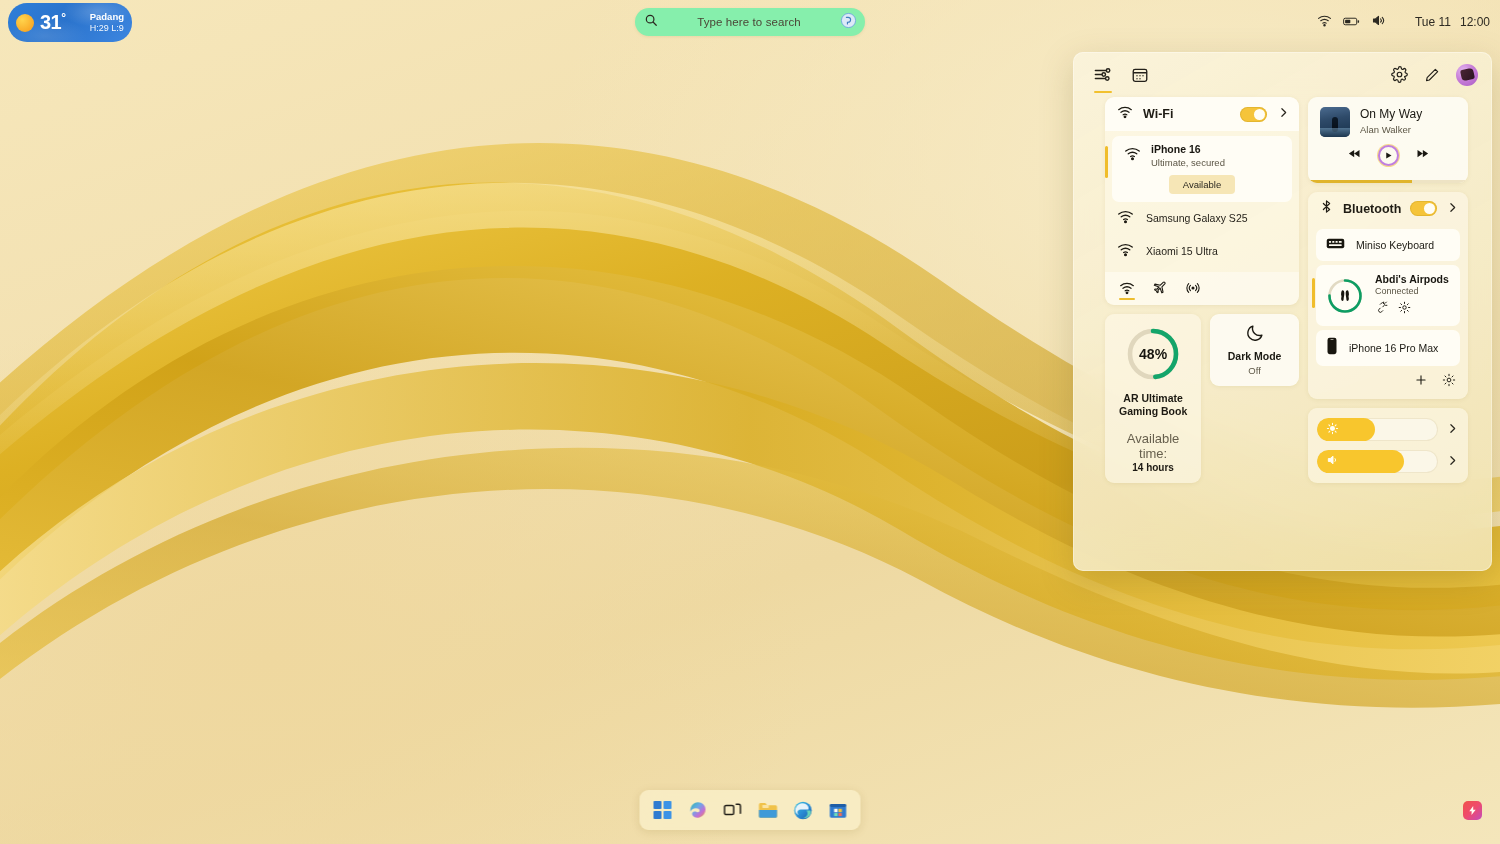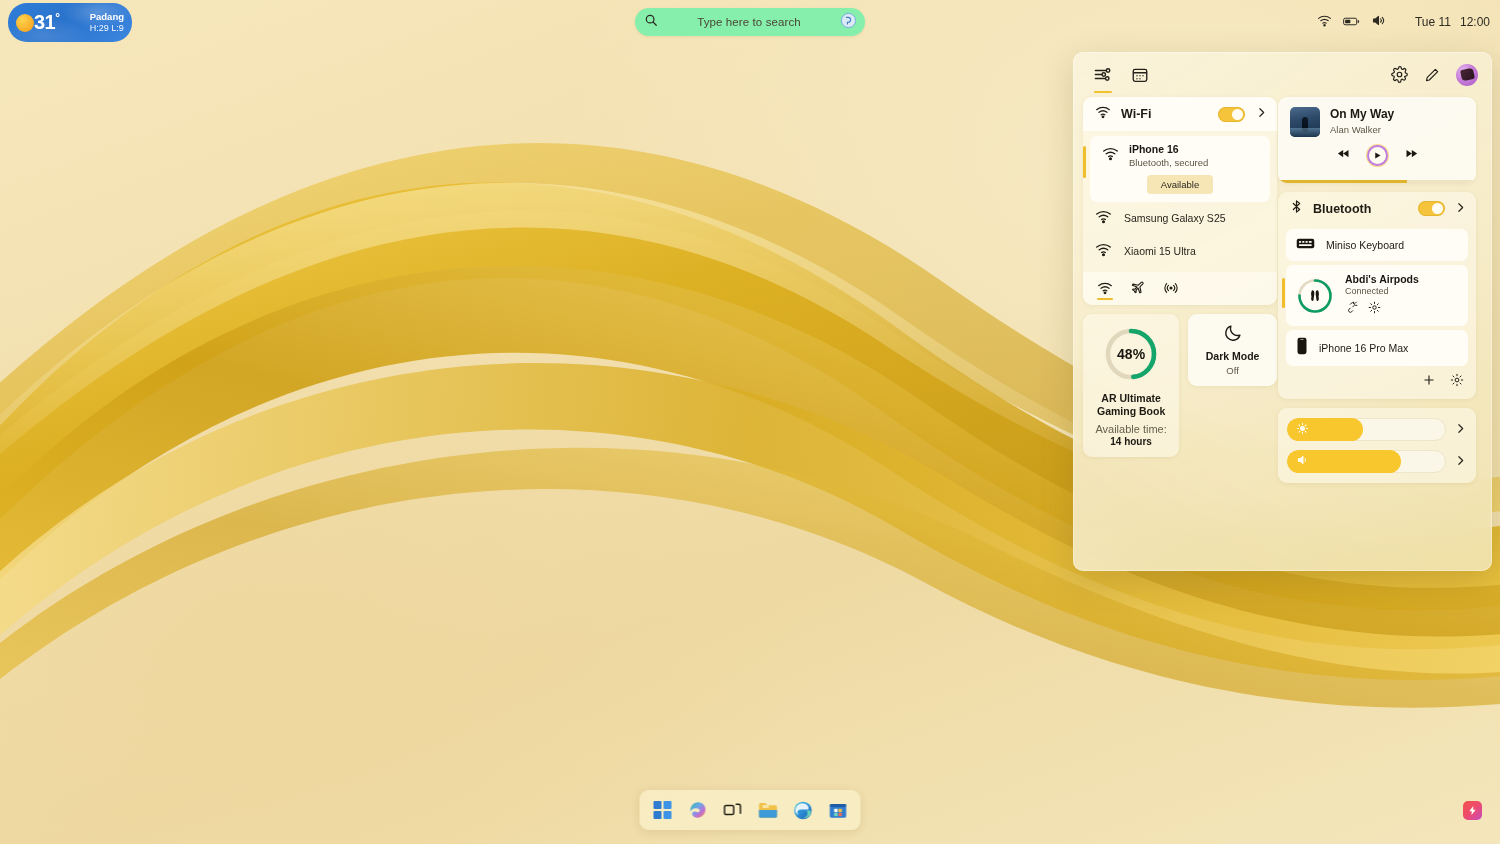--- a/index.html
+++ b/index.html
@@ -20,21 +20,21 @@
       linear-gradient(160deg, #f6e7bb 0%, #f2dfae 38%, #eed9a2 62%, #f4e6bb 100%);
   }
   #wallpaper svg { position: absolute; inset: 0; width: 1500px; height: 844px; }
 
   
   .weather-widget {
     position: absolute; left: 8px; top: 3px;
     width: 124px; height: 39px;
     border-radius: 19px;
     background: linear-gradient(135deg,#2f7ed8 0%, #2a73cc 45%, #3d86e0 100%);
-    display: flex; align-items: center; 
+    display: flex; align-items: center; gap: 6px;
     padding: 0 8px; overflow: hidden;
     color: #fff;
   }
   .weather-widget::after {
     content:""; position:absolute; inset:0;
     background:
       radial-gradient(ellipse 50px 22px at 72% 22%, rgba(255,255,255,.20), rgba(255,255,255,0) 70%),
       radial-gradient(ellipse 60px 26px at 30% 85%, rgba(255,255,255,.13), rgba(255,255,255,0) 70%);
     pointer-events:none;
   }
@@ -96,21 +96,21 @@
     background: radial-gradient(circle at 34% 30%, #e3b6ef 0%, #c87ed8 45%, #a859c4 100%);
     display:flex; align-items:center; justify-content:center; overflow:hidden;
   }
   .avatar-inner {
     width: 13px; height: 11px;
     background: linear-gradient(135deg,#4a2535 0%, #2a1420 100%);
     border-radius: 2px 4px 2px 4px;
     transform: rotate(-12deg);
   }
 
-  .fly-body { display: flex; gap: 1px; padding: 0 10px; }
+  .fly-body { display: flex; gap: 9px; padding: 0 32px; }
   .col-left { width: 194px; display: flex; flex-direction: column; gap: 9px; }
   .col-right { width: 198px; display: flex; flex-direction: column; gap: 9px; }
 
   .card {
     background: rgba(253,249,233,.62);
     border-radius: 9px;
     box-shadow: 0 1px 4px rgba(130,106,40,.10);
   }
   .card-solid { background: rgba(254,252,243,.93); }
 
@@ -178,21 +178,21 @@
     text-align: center;
   }
   .ring-wrap { position: relative; width: 56px; height: 56px; }
   .ring-pct {
     position: absolute; inset: 0; display: flex; align-items: center; justify-content: center;
     font-size: 14px; font-weight: 700; color: #17150f;
   }
   .bat-name {
     margin-top: 10px; font-size: 10.5px; font-weight: 600; color: #1d1a13; line-height: 1.28;
   }
-  .bat-avail { margin-top: 4px; font-size: 11px; color: #67604e; }
+  .bat-avail { margin-top: 12px; font-size: 13px; color: #67604e; }
   .bat-time { font-size: 10px; font-weight: 700; color: #1d1a13; margin-top: 1px; }
 
   .dark-tile {
     width: 93px; height: 72px;
     display: flex; flex-direction: column; align-items: center; justify-content: center;
     gap: 3px; cursor: pointer;
   }
   .dark-label { font-size: 10.5px; font-weight: 600; color: #1c1a13; }
   .dark-state { font-size: 9.5px; color: #5e5847; }
 
@@ -206,21 +206,21 @@
   }
   .album::before {
     content:""; position:absolute; left:50%; top:34%; transform:translateX(-50%);
     width:6px; height:15px; border-radius:3px;
     background: linear-gradient(180deg,#0d1a28,#060d16);
   }
   .album::after {
     content:""; position:absolute; left:0; right:0; bottom:0; height:9px;
     background: linear-gradient(180deg, rgba(120,160,190,.55), rgba(30,55,80,.9));
   }
-  .song { font-size: 12px; font-weight: 700; color: #1a1812; line-height: 1.25; }
+  .song { font-size: 12px; font-weight: 400; color: #1a1812; line-height: 1.25; }
   .artist { font-size: 9.5px; color: #5d5746; margin-top: 2px; }
   .media-ctrls { display: flex; align-items: center; justify-content: center; gap: 16px; margin-top: 8px; }
   .play-btn {
     width: 21px; height: 21px; border-radius: 50%;
     background: #fdfaf0;
     border: 2px solid #c07fe0;
     display: flex; align-items: center; justify-content: center;
     box-shadow: 0 0 0 1px rgba(240,185,45,.5);
     cursor: pointer;
   }
@@ -451,21 +451,21 @@
             <span>
               <svg width="17" height="17" viewBox="0 0 24 24" fill="none" stroke="#1f1c14" stroke-width="1.9" stroke-linecap="round">
                 <path d="M2.5 8.5a15 15 0 0119 0"></path>
                   <path d="M6 12.4a10 10 0 0112 0"></path>
                   <path d="M9.3 16.2a5 5 0 015.4 0"></path>
                   <circle cx="12" cy="19.3" r="1.2" fill="#1f1c14"></circle>
               </svg>
             </span>
             <span class="net-texts">
               <span class="net-name" style="display:block">iPhone 16</span>
-              <span class="net-sub" style="display:block">Bluetooth, secured</span>
+              <span class="net-sub" style="display:block">Ultimate, secured</span>
             </span>
           </div>
           <button class="disconnect">Available</button>
         </div>
 
         <div class="net-row">
           <span>
             <svg width="17" height="17" viewBox="0 0 24 24" fill="none" stroke="#1f1c14" stroke-width="1.9" stroke-linecap="round">
               <path d="M2.5 8.5a15 15 0 0119 0"></path>
                 <path d="M6 12.4a10 10 0 0112 0"></path>

